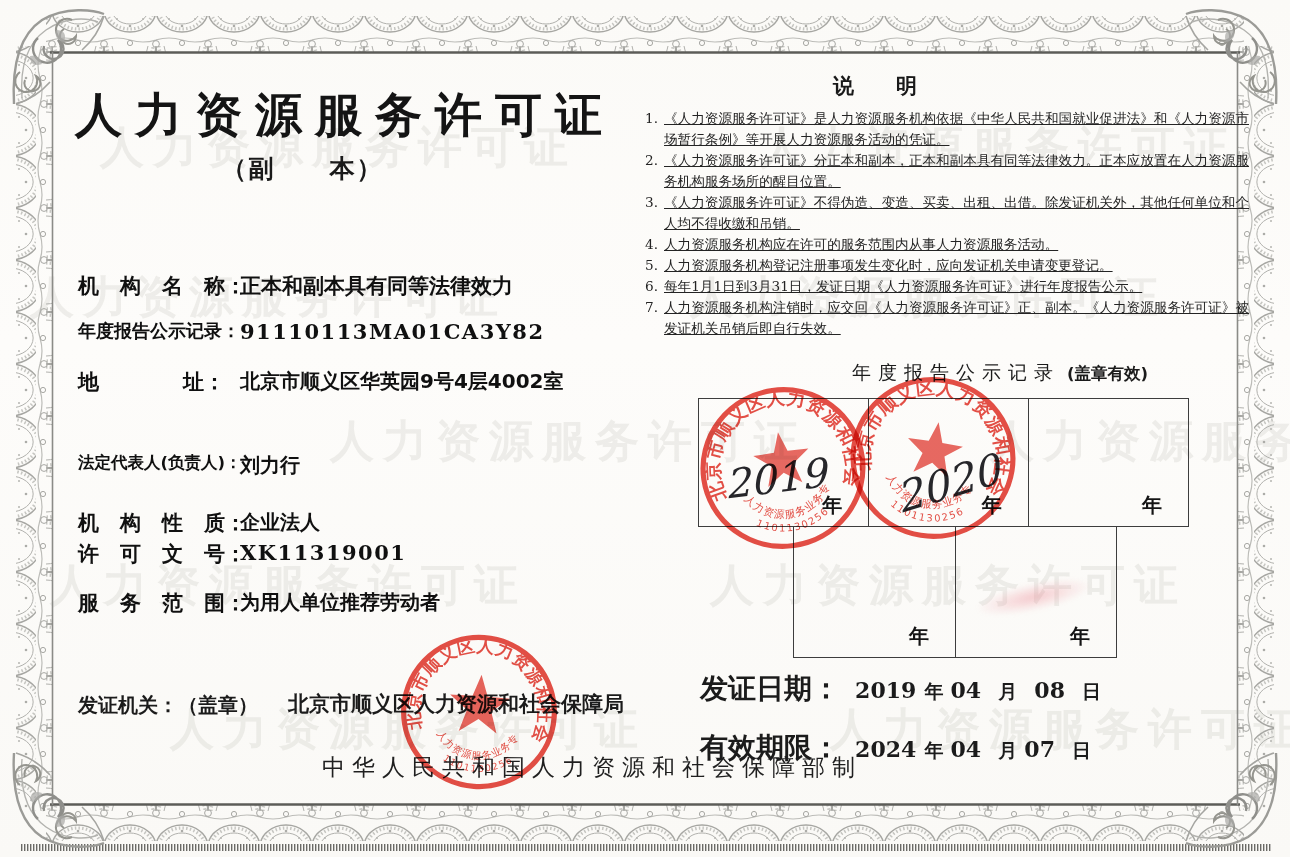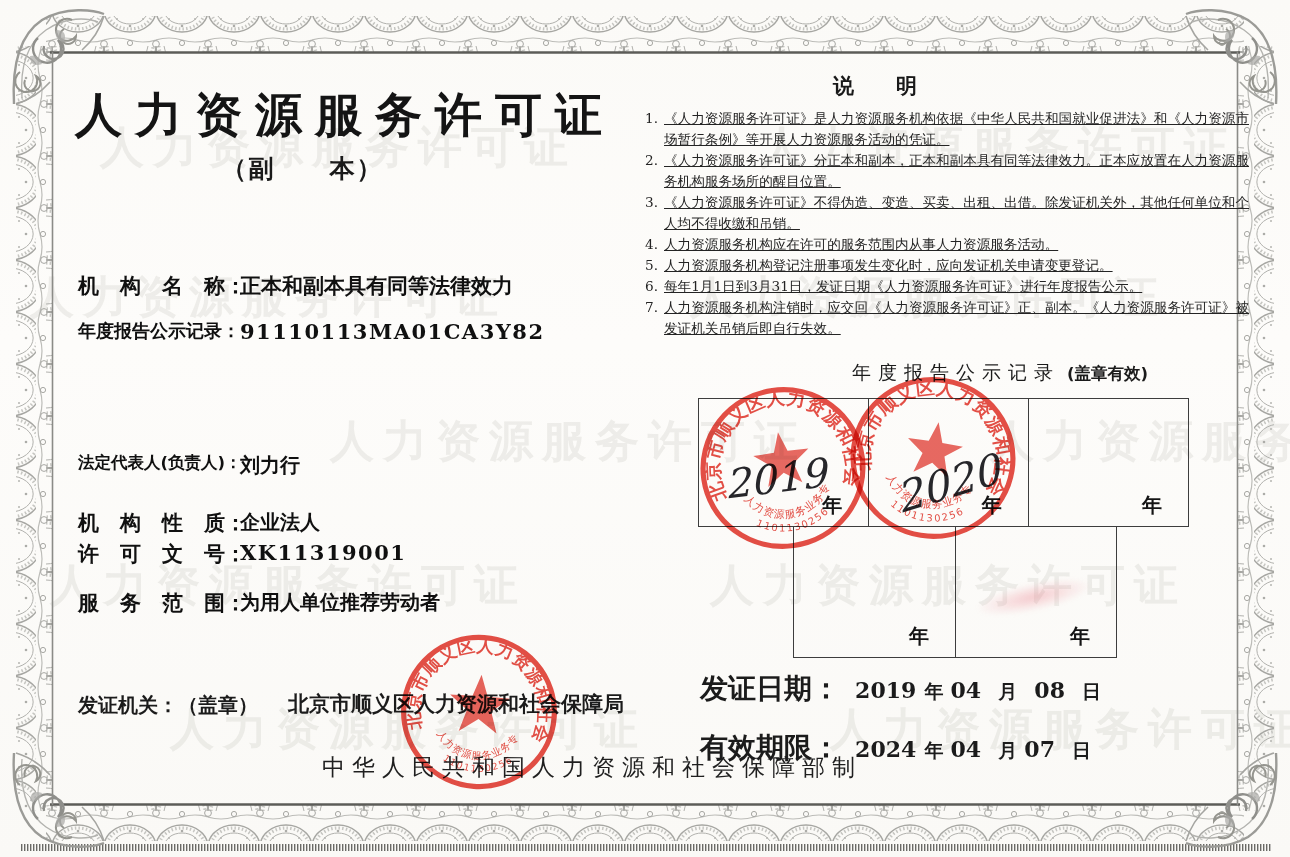--- a/index.html
+++ b/index.html
@@ -168,20 +168,24 @@
   <div class="abs subtitle">（副　　本）</div>
 
   <div class="fr fr1">
     <span class="f-label">机　构　名　称：</span>
     <span class="f-value" style="font-size:21px;">正本和副本具有同等法律效力</span>
   </div>
   <div class="fr fr2">
     <span class="f-label sz18">年度报告公示记录：</span>
     <span class="f-value code">91110113MA01CA3Y82</span>
   </div>
+  <div class="fr fr3">
+    <span class="f-label">地　　　　址：</span>
+    <span class="f-value">北京市顺义区华英园9号4层4002室</span>
+  </div>
   <div class="fr fr4">
     <span class="f-label sz16">法定代表人(负责人)：</span>
     <span class="f-value">刘力行</span>
   </div>
   <div class="fr fr5">
     <span class="f-label">机　构　性　质：</span>
     <span class="f-value">企业法人</span>
   </div>
   <div class="fr fr6">
     <span class="f-label">许　可　文　号：</span>

